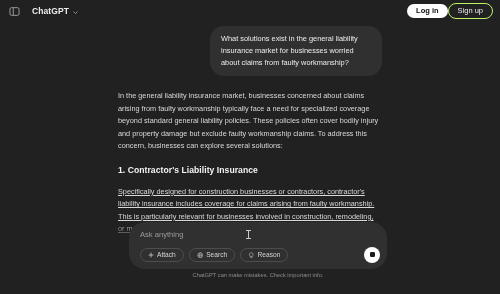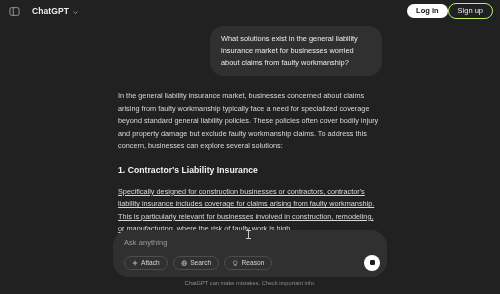--- a/index.html
+++ b/index.html
@@ -155,23 +155,23 @@
     width: 5px;
     height: 1px;
     background: #c8c8c8;
   }
   .caret-artifact::before { top: 0; }
   .caret-artifact::after { bottom: 0; }
 
   
   .composer-wrap {
     position: absolute;
-    left: 0; right: 0;
+    left: 16px; right: 0;
     bottom: 0;
-    padding: 0 113px 4px 113px;
+    padding: 0 113px 12px 113px;
     background: linear-gradient(to bottom, rgba(33,33,33,0) 0%, #212121 22%);
     z-index: 10;
   }
 
   .composer {
     background: #303030;
     border-radius: 16px;
     padding: 8px 9px 7px 11px;
     position: relative;
     min-height: 40px;

